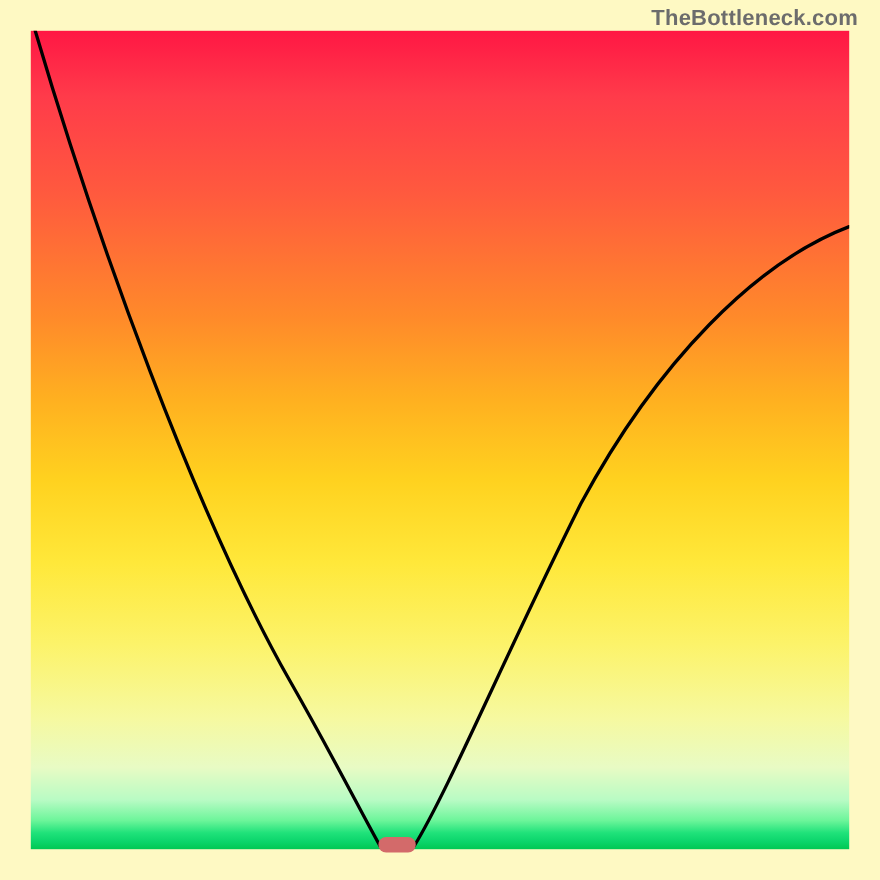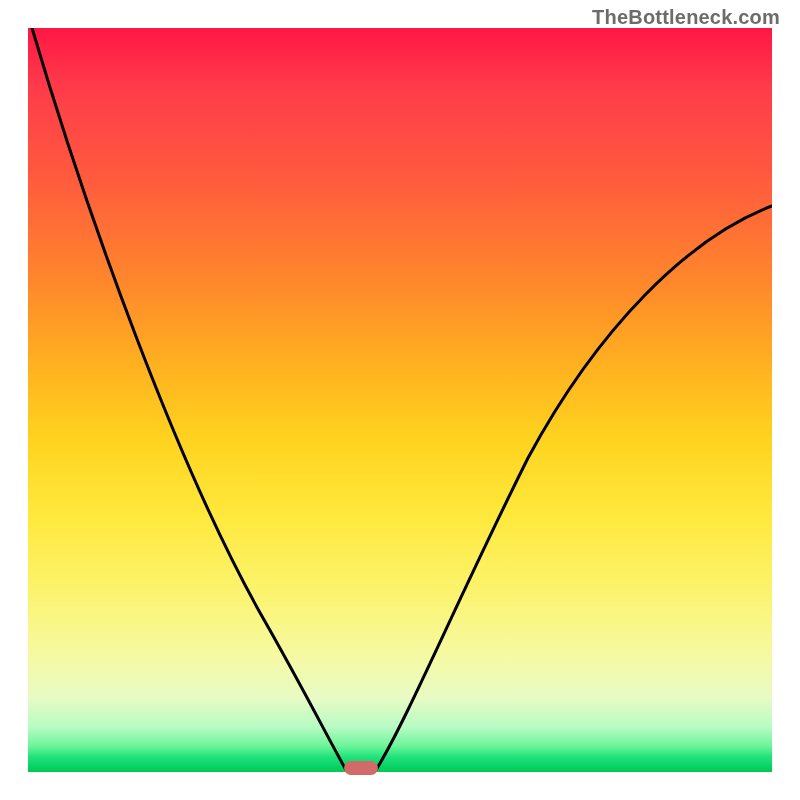--- a/index.html
+++ b/index.html
@@ -7,21 +7,21 @@
     padding: 0;
     width: 800px;
     height: 800px;
     overflow: hidden;
     background: #000;
   }
   .container {
     position: relative;
     width: 800px;
     height: 800px;
-    background: #ffffff;
+    background: #fef9c3;
   }
   .plot-area {
     position: absolute;
     left: 28px;
     top: 28px;
     width: 744px;
     height: 744px;
     background: linear-gradient(to bottom,
       #ff1744 0%,
       #ff3b4a 8%,

